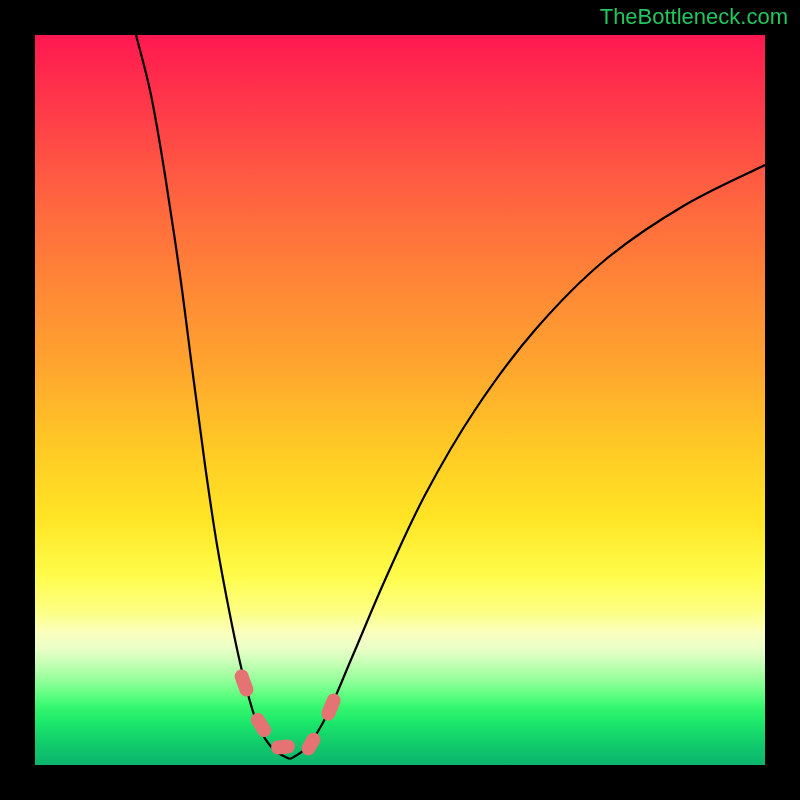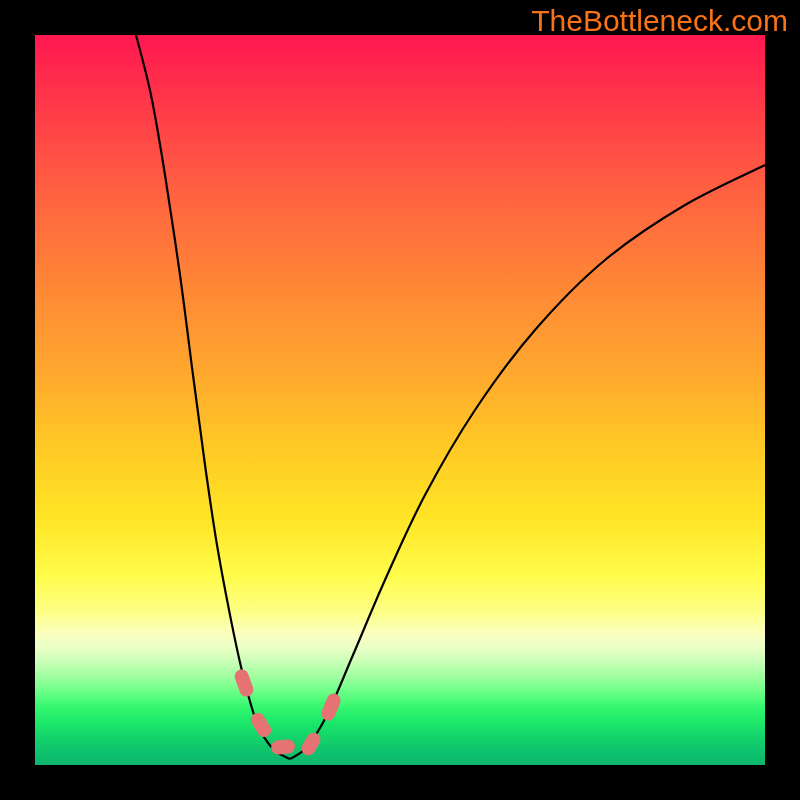--- a/index.html
+++ b/index.html
@@ -9,22 +9,22 @@
     height: 800px;
     background: #000;
     position: relative;
     overflow: hidden;
     font-family: Arial, sans-serif;
   }
   .watermark {
     position: absolute;
     top: 4px;
     right: 12px;
-    color: #f97316;
-    font-size: 30px;
+    color: #22c55e;
+    font-size: 22px;
     z-index: 10;
   }
   .plot-area {
     position: absolute;
     left: 35px;
     top: 35px;
     width: 730px;
     height: 730px;
     overflow: hidden;
   }

